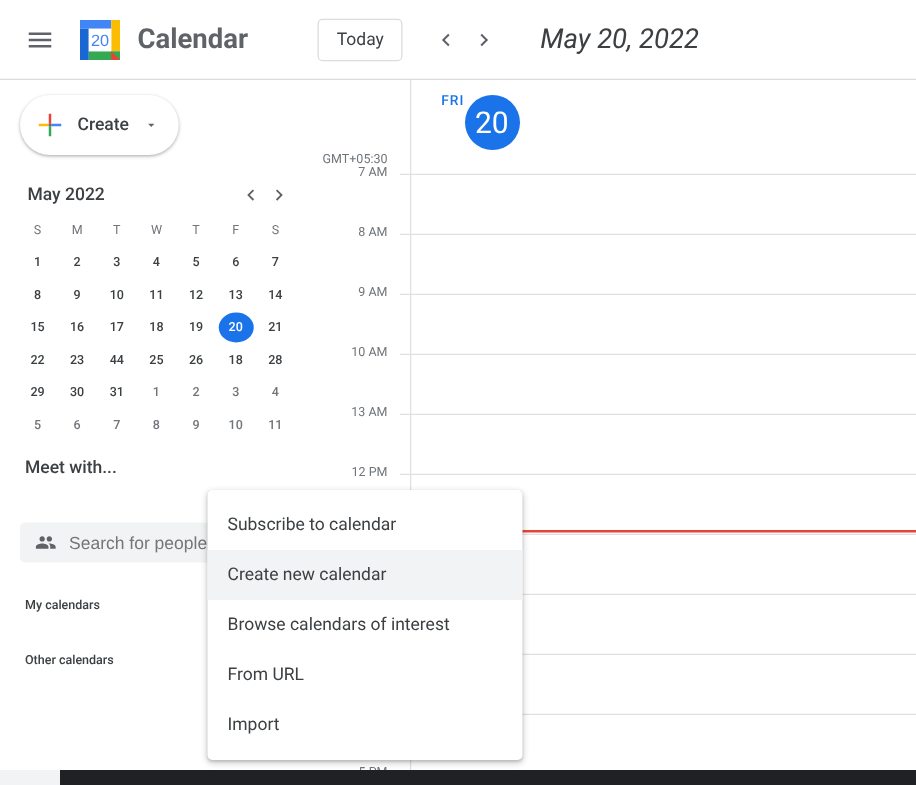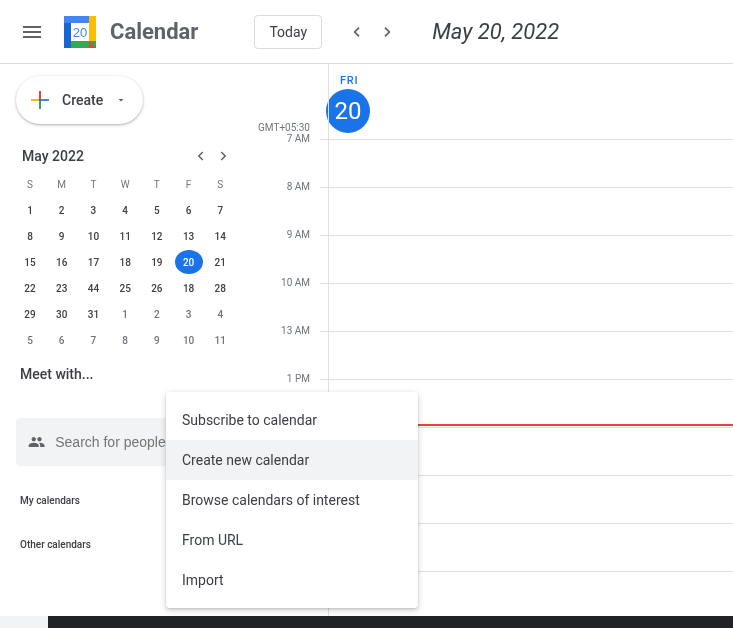--- a/index.html
+++ b/index.html
@@ -100,41 +100,41 @@
 }
 .minical-day.other { color: #70757a; }
 .minical-day.selected { background: #1a73e8; color: #fff; }
 .section-label {
   font-size: 14px; color: #3c4043; font-weight: 500;
   margin: 10px 0 8px 4px;
 }
 .search-people {
   display: flex; align-items: center;
   background: #f1f3f4; border-radius: 4px;
-  height: 48px; padding: 0 12px;
+  height: 32px; padding: 0 12px;
   margin-bottom: 18px;
   margin-top: 36px;
 }
 .search-people svg { width: 20px; height: 20px; fill: #5f6368; margin-right: 10px; }
 .search-people input {
   border: none; background: transparent; outline: none;
   font-size: 14px; color: #3c4043; width: 100%;
 }
 .cal-row {
   display: flex; align-items: center; justify-content: space-between;
   height: 32px; font-size: 10px; color: #3c4043; font-weight: 500;
   cursor: pointer; padding: 0 4px;
   margin-bottom: 12px;
 }
 .day-view {
   flex: 1; position: relative; overflow: hidden;
 }
 .day-col-header {
-  position: absolute; top: 10px; left: 78px; right: 0;
-  display: flex; flex-direction: column; align-items: flex-start;
+  position: absolute; top: 10px; left: 91px; right: 0;
+  display: flex; align-items: flex-start;
 }
 .day-col-header .dow {
   font-size: 11px; font-weight: 500; color: #1a73e8; letter-spacing: .8px;
   margin-left: 14px;
 }
 .day-col-header .dnum {
   width: 44px; height: 44px; border-radius: 50%;
   background: #1a73e8; color: #fff;
   display: flex; align-items: center; justify-content: center;
   font-size: 24px; margin-top: 2px;
@@ -355,20 +355,24 @@
         </div>
         <div class="hour-row">
           <div class="hour-label">10 AM</div>
           <div class="hour-line"></div>
         </div>
         <div class="hour-row">
           <div class="hour-label">13 AM</div>
           <div class="hour-line"></div>
         </div>
         <div class="hour-row">
+          <div class="hour-label">12 PM</div>
+          <div class="hour-line"></div>
+        </div>
+        <div class="hour-row">
           <div class="hour-label">1 PM</div>
           <div class="hour-line"></div>
         </div>
         <div class="hour-row">
           <div class="hour-label">2 PM</div>
           <div class="hour-line"></div>
         </div>
         <div class="hour-row">
           <div class="hour-label">3 PM</div>
           <div class="hour-line"></div>

